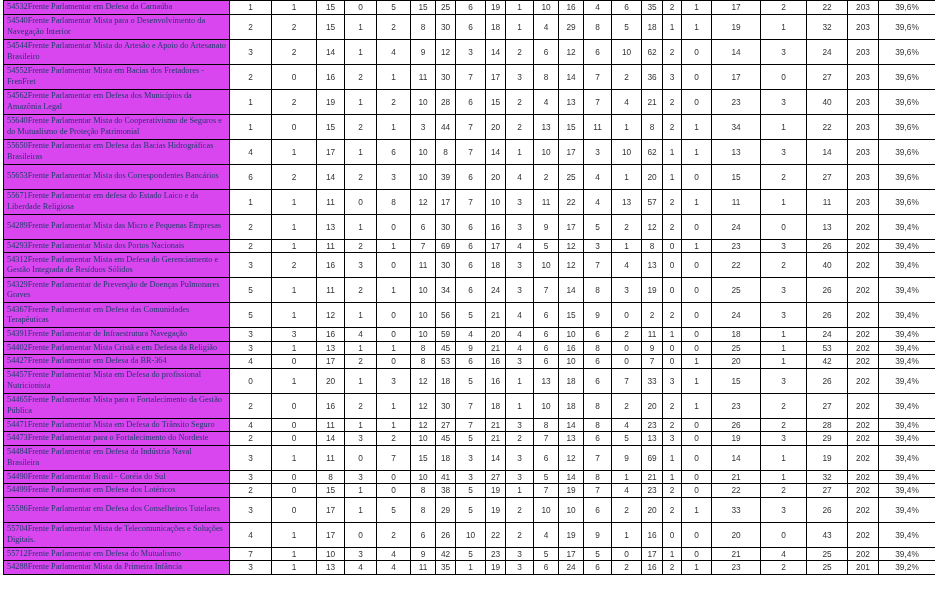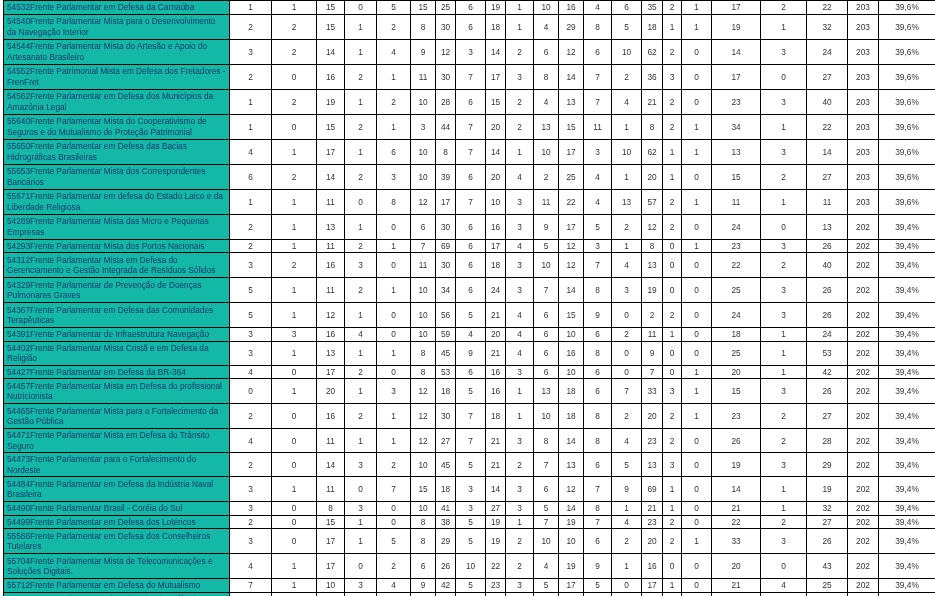--- a/index.html
+++ b/index.html
@@ -16,26 +16,27 @@
   table.grid td {
     border: 1px solid #000000;
     padding: 0 2px;
     text-align: center;
     vertical-align: middle;
     line-height: 10px;
     overflow: hidden;
     white-space: nowrap;
   }
   table.grid td.name {
-    background: #14b8a6;
+    background: #d946ef;
     color: #1f3a6e;
     text-align: left;
     white-space: normal;
     padding: 1px 3px;
     line-height: 10.5px;
+    font-family: Liberation Serif, serif;
   }
   tr.single td { height: 10px; }
   tr.double td { height: 22px; }
 </style>
 </head>
 <body>
 
 <table class="grid">
   <colgroup>
     <col style="width:226px">
@@ -132,21 +133,21 @@
         <td>62</td>
         <td>2</td>
         <td>0</td>
         <td>14</td>
         <td>3</td>
         <td>24</td>
         <td>203</td>
         <td>39,6%</td>
       </tr>
       <tr class="double">
-        <td class="name">54552Frente Patrimonial Mista em Defesa dos Fretadores - FrenFret</td>
+        <td class="name">54552Frente Parlamentar Mista em Bacias dos Fretadores - FrenFret</td>
         <td>2</td>
         <td>0</td>
         <td>16</td>
         <td>2</td>
         <td>1</td>
         <td>11</td>
         <td>30</td>
         <td>7</td>
         <td>17</td>
         <td>3</td>

